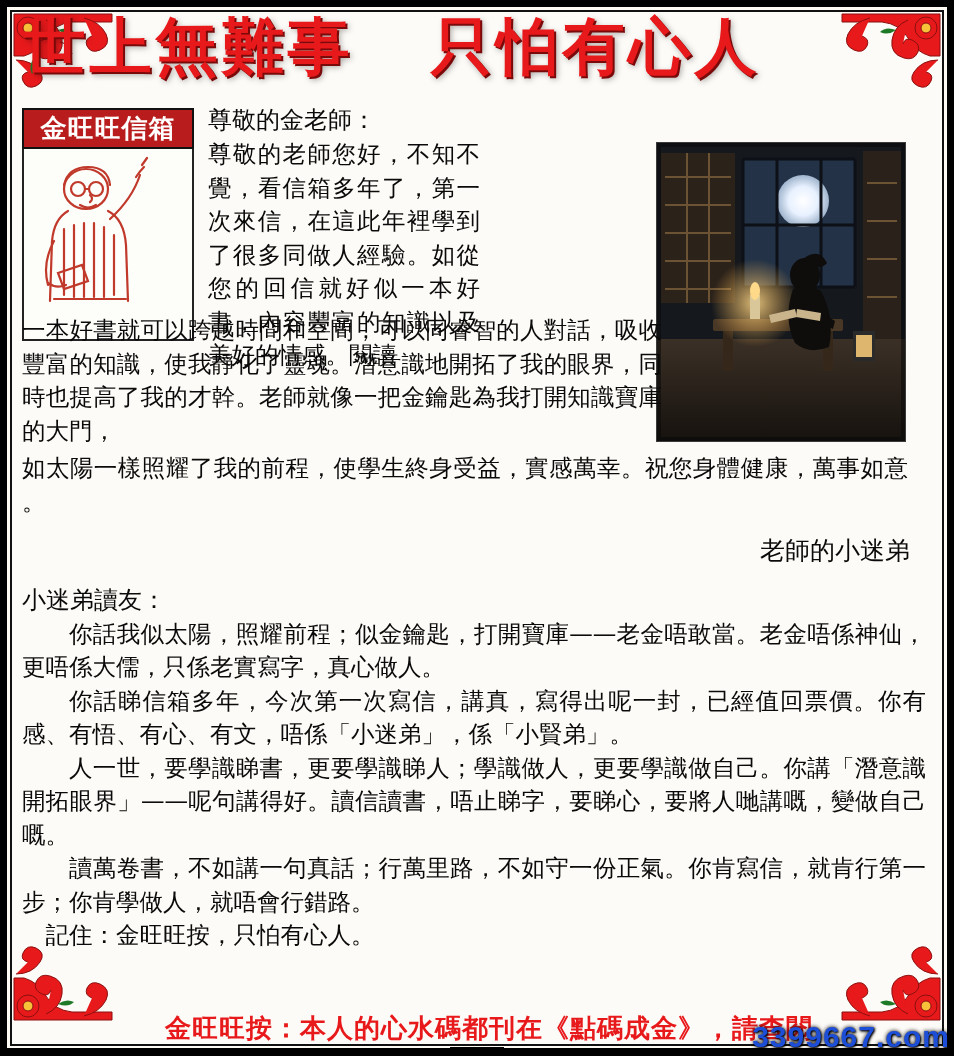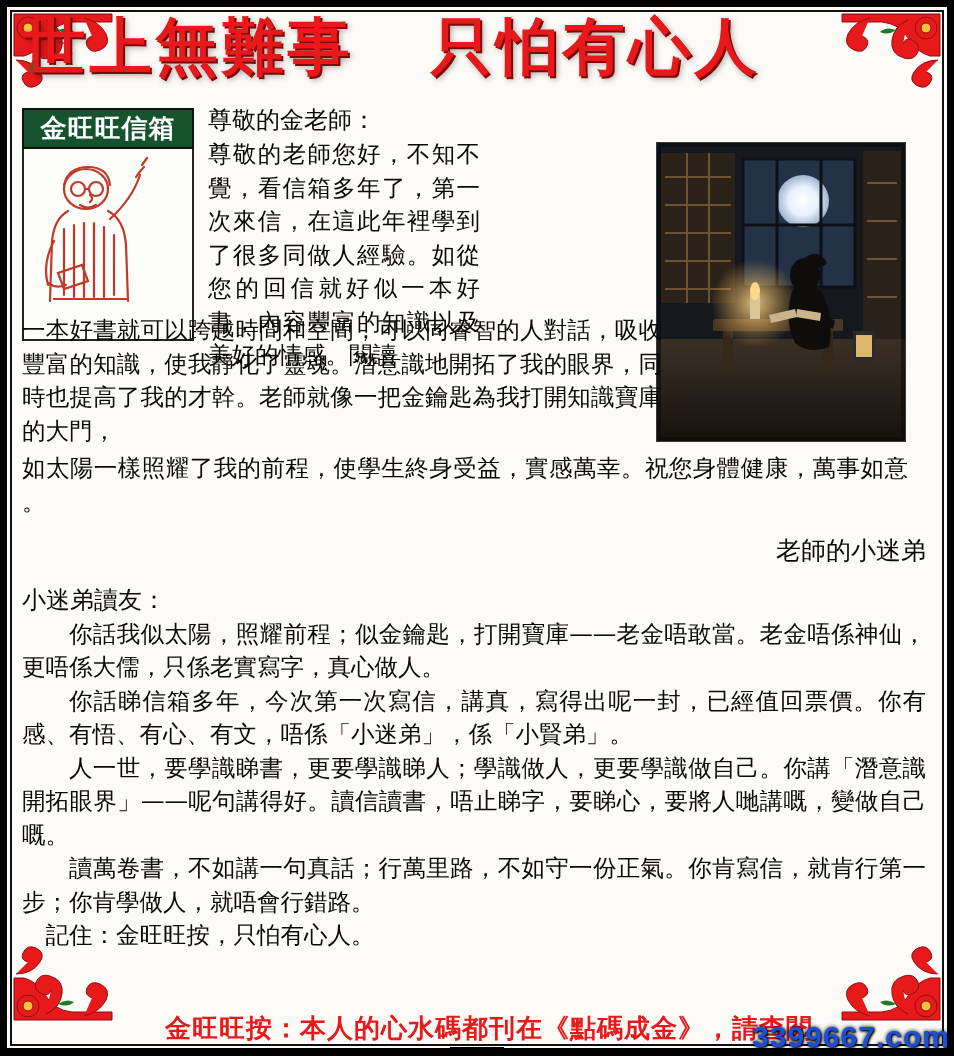--- a/index.html
+++ b/index.html
@@ -24,36 +24,36 @@
      font-family:"DejaVu Serif", serif;font-weight:bold;color:#e8191b;
      font-size:62px;letter-spacing:4px;line-height:1;
      text-shadow:2px 2px 0 #7a0a0a, 3px 3px 6px rgba(0,0,0,.35);}
   .headline .gap{display:inline-block;width:26px;}
 
   
   .content{position:absolute;left:22px;top:104px;width:910px;height:880px;}
 
   
   .logo-box{position:absolute;left:0;top:4px;width:172px;}
-  .logo-title{background:#14532d;border:2px solid #111;color:#fff;text-align:center;
+  .logo-title{background:#b91c1c;border:2px solid #111;color:#fff;text-align:center;
      font-family:"DejaVu Serif", serif;font-weight:bold;font-size:26px;line-height:1.25;padding:2px 0;
      letter-spacing:1px;}
   .logo-art{border:2px solid #222;border-top:none;height:190px;background:#fdfdfa;position:relative;overflow:hidden;}
   .logo-art svg{position:absolute;left:0;top:0;}
 
   
   .letter{position:relative;font-size:23.5px;line-height:33.5px;color:#0a0a0a;
      font-family:"DejaVu Serif", serif;}
   .salutation{position:absolute;left:186px;top:0;font-size:24px;}
   .para1{position:absolute;left:186px;top:34px;width:272px;text-align:justify;text-justify:inter-character;}
   .photo{position:absolute;right:26px;top:38px;width:248px;height:298px;border:1px solid #3a3a3a;overflow:hidden;background:#1a1d22;}
   .photo svg{display:block;}
   .para1b{position:absolute;left:0;top:210px;width:640px;text-align:justify;}
   .para1c{position:absolute;left:0;top:348px;width:886px;text-align:justify;}
-  .signature1{position:absolute;right:6px;top:430px;font-size:25px;}
+  .signature1{position:absolute;right:22px;top:430px;font-size:25px;}
 
   
   .reply{position:absolute;left:0;top:480px;width:904px;font-family:"DejaVu Serif", serif;
      font-size:23.5px;line-height:33.5px;color:#0a0a0a;}
   .reply .r-salut{font-size:24px;}
   .reply p{margin:0;text-align:justify;text-indent:2em;}
   .reply p.noind{text-indent:1em;}
   .signature2{text-align:right;margin-top:6px;padding-right:110px;font-size:25px;}
 
   

